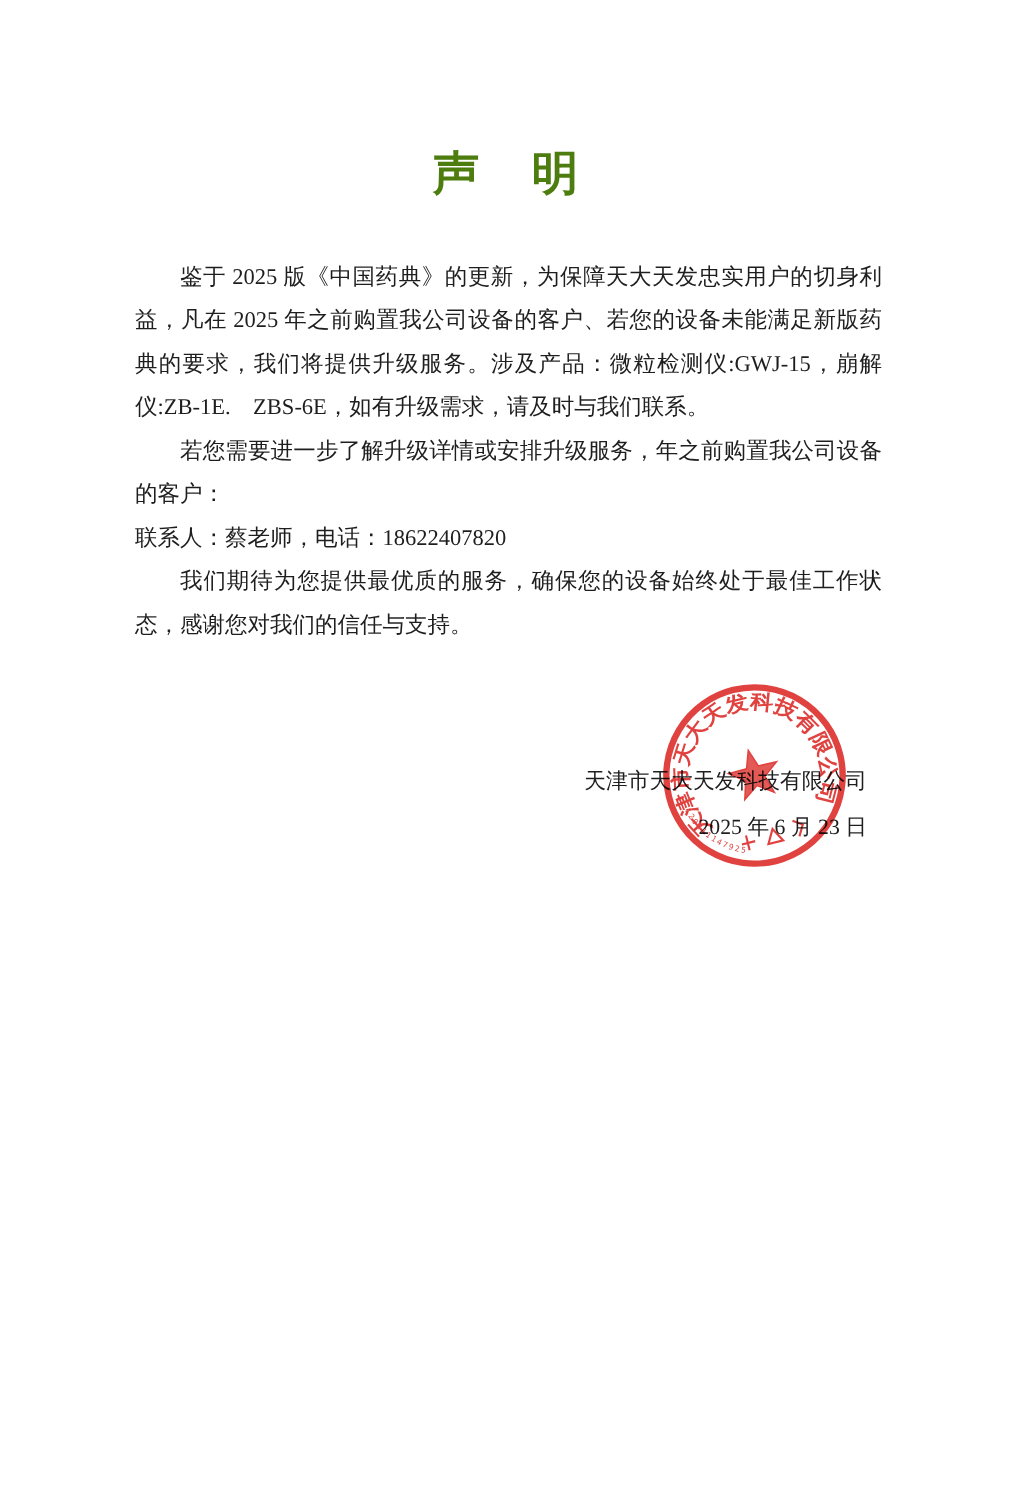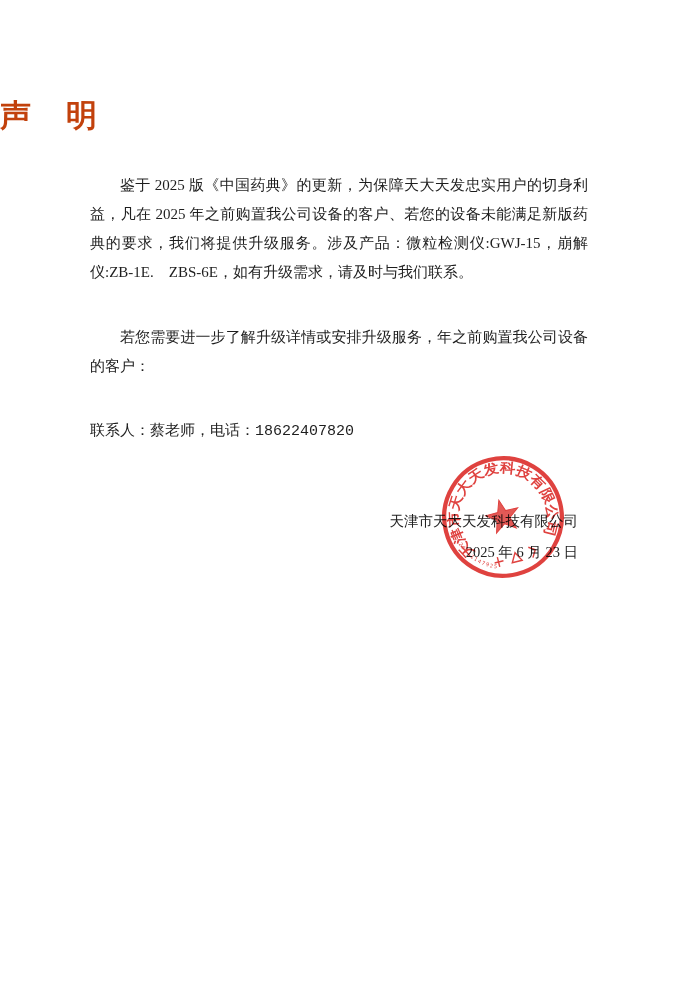--- a/index.html
+++ b/index.html
@@ -13,36 +13,37 @@
   }
   .page {
     position: relative;
     width: 676px;
     height: 999px;
     background: #ffffff;
     color: #1c1c1c;
   }
   .title {
     padding-top: 98px;
+    text-align: center;
     font-size: 31px;
     font-weight: bold;
     line-height: 36px;
-    color: #c2410c;
+    color: #4d7c0f;
     letter-spacing: 2px;
   }
   .body-text {
     margin: 37px auto 0 90px;
     width: 498px;
     font-size: 15px;
     line-height: 29px;
     text-align: justify;
     color: #1e1e1e;
   }
-  .para { text-indent: 2em; margin-top: 36px; }
-  .para.no-indent { text-indent: 0; font-family: Liberation Mono, monospace; }
+  .para { text-indent: 2em; }
+  .para.no-indent { text-indent: 0; }
   .signature {
     position: absolute;
     top: 506px;
     right: 98px;
     text-align: right;
     font-size: 14.5px;
     line-height: 31px;
     color: #1e1e1e;
     z-index: 1;
   }
@@ -73,20 +74,21 @@
 <body>
 
 <div class="page">
 
   <h1 class="title">声　明</h1>
 
   <div class="body-text">
     <p class="para">鉴于 2025 版《中国药典》的更新，为保障天大天发忠实用户的切身利益，凡在 2025 年之前购置我公司设备的客户、若您的设备未能满足新版药典的要求，我们将提供升级服务。涉及产品：微粒检测仪:GWJ-15，崩解仪:ZB-1E.　ZBS-6E，如有升级需求，请及时与我们联系。</p>
     <p class="para">若您需要进一步了解升级详情或安排升级服务，年之前购置我公司设备的客户：</p>
     <p class="para no-indent">联系人：蔡老师，电话：18622407820</p>
+    <p class="para">我们期待为您提供最优质的服务，确保您的设备始终处于最佳工作状态，感谢您对我们的信任与支持。</p>
   </div>
 
   <div class="signature">
     <div>天津市天大天发科技有限公司</div>
     <div>2025 年 6 月 23 日</div>
   </div>
 
   <svg class="seal" viewBox="0 0 150 150" aria-hidden="true">
     <g transform="rotate(-14 75 75)">
       <circle cx="75" cy="75" r="58" fill="none" stroke="var(--seal-color, #dd3330)" stroke-width="4.2"></circle>

